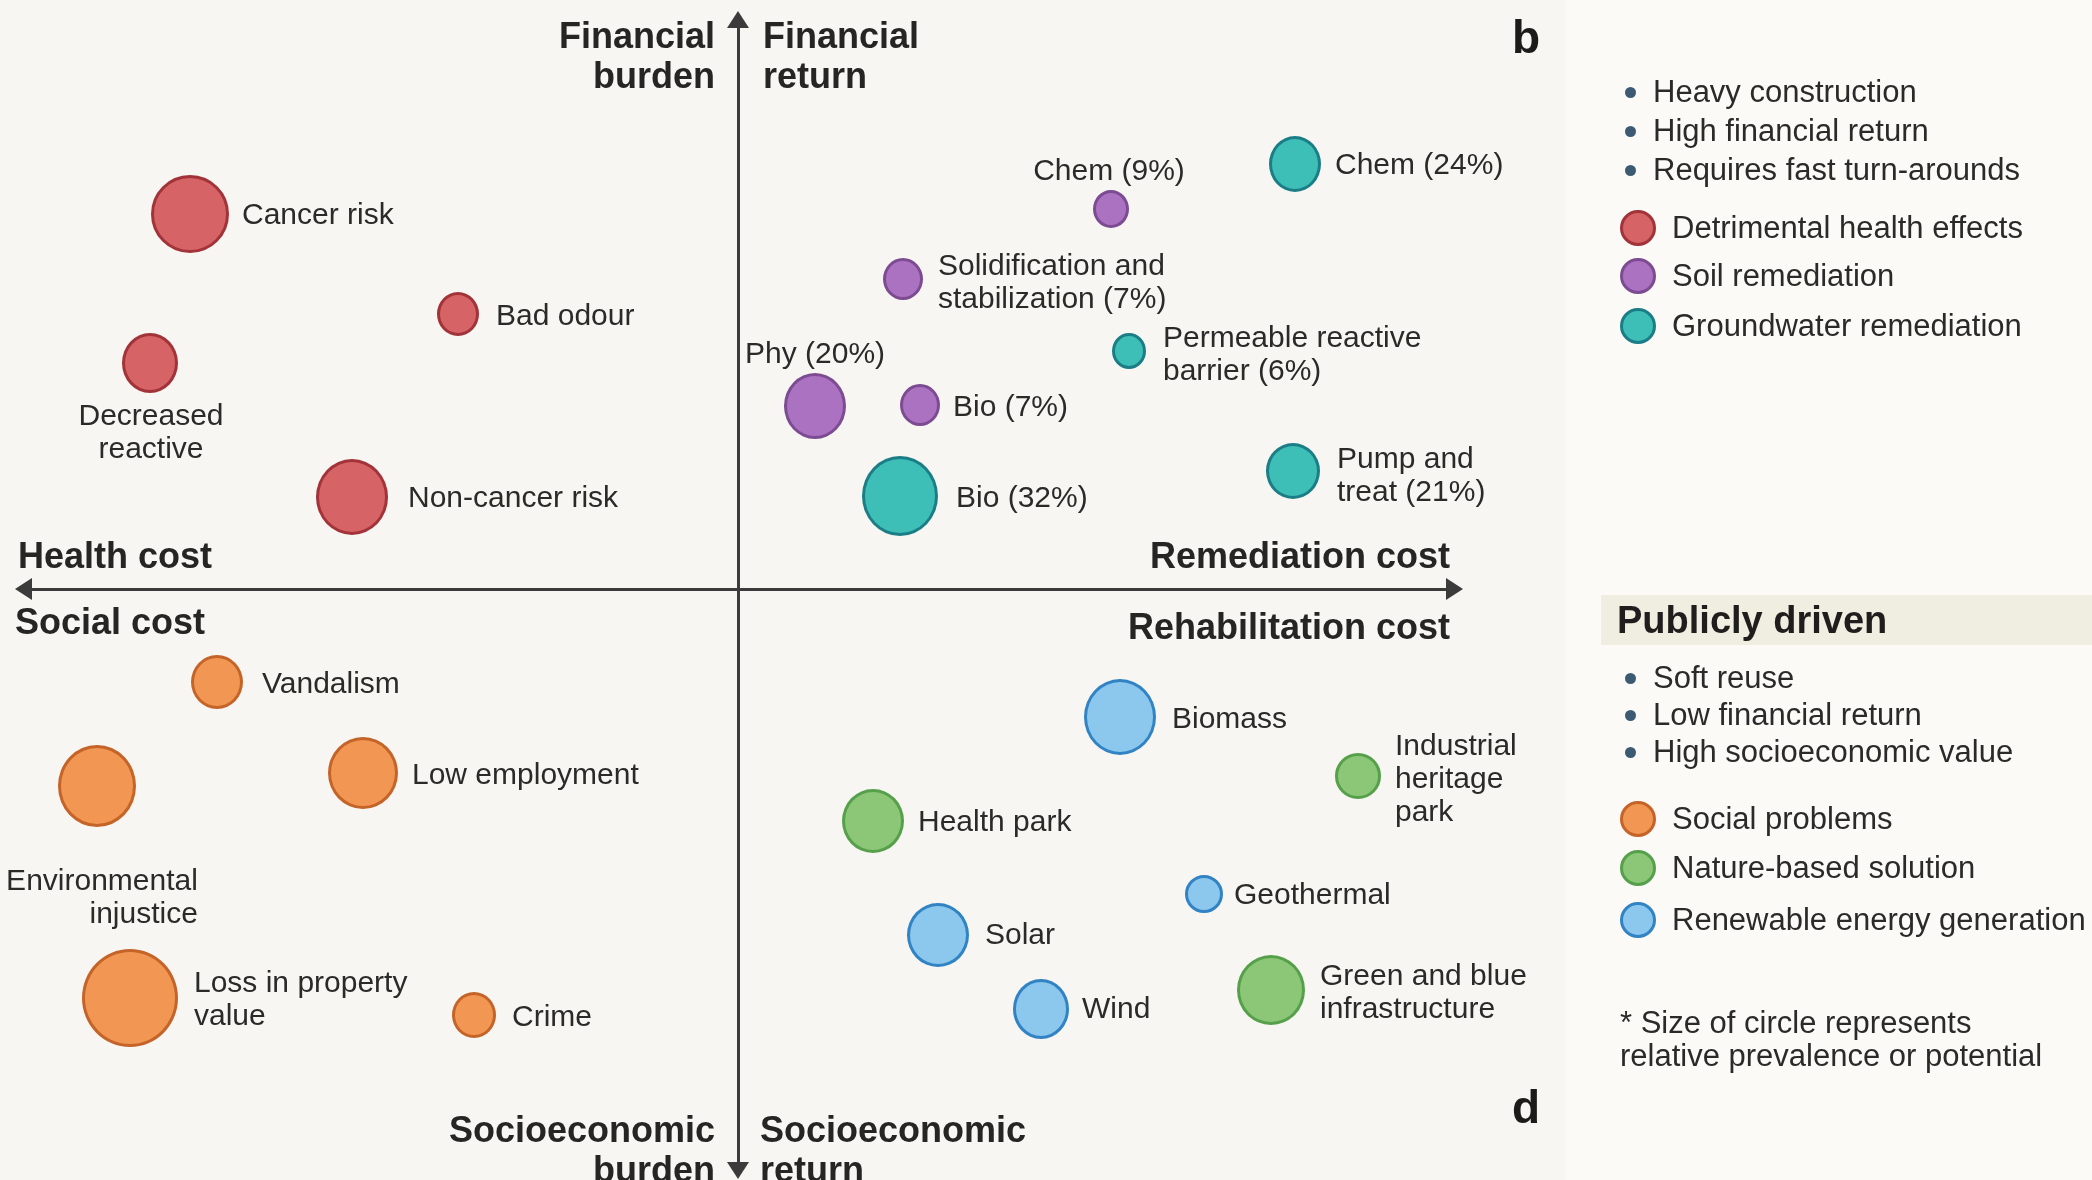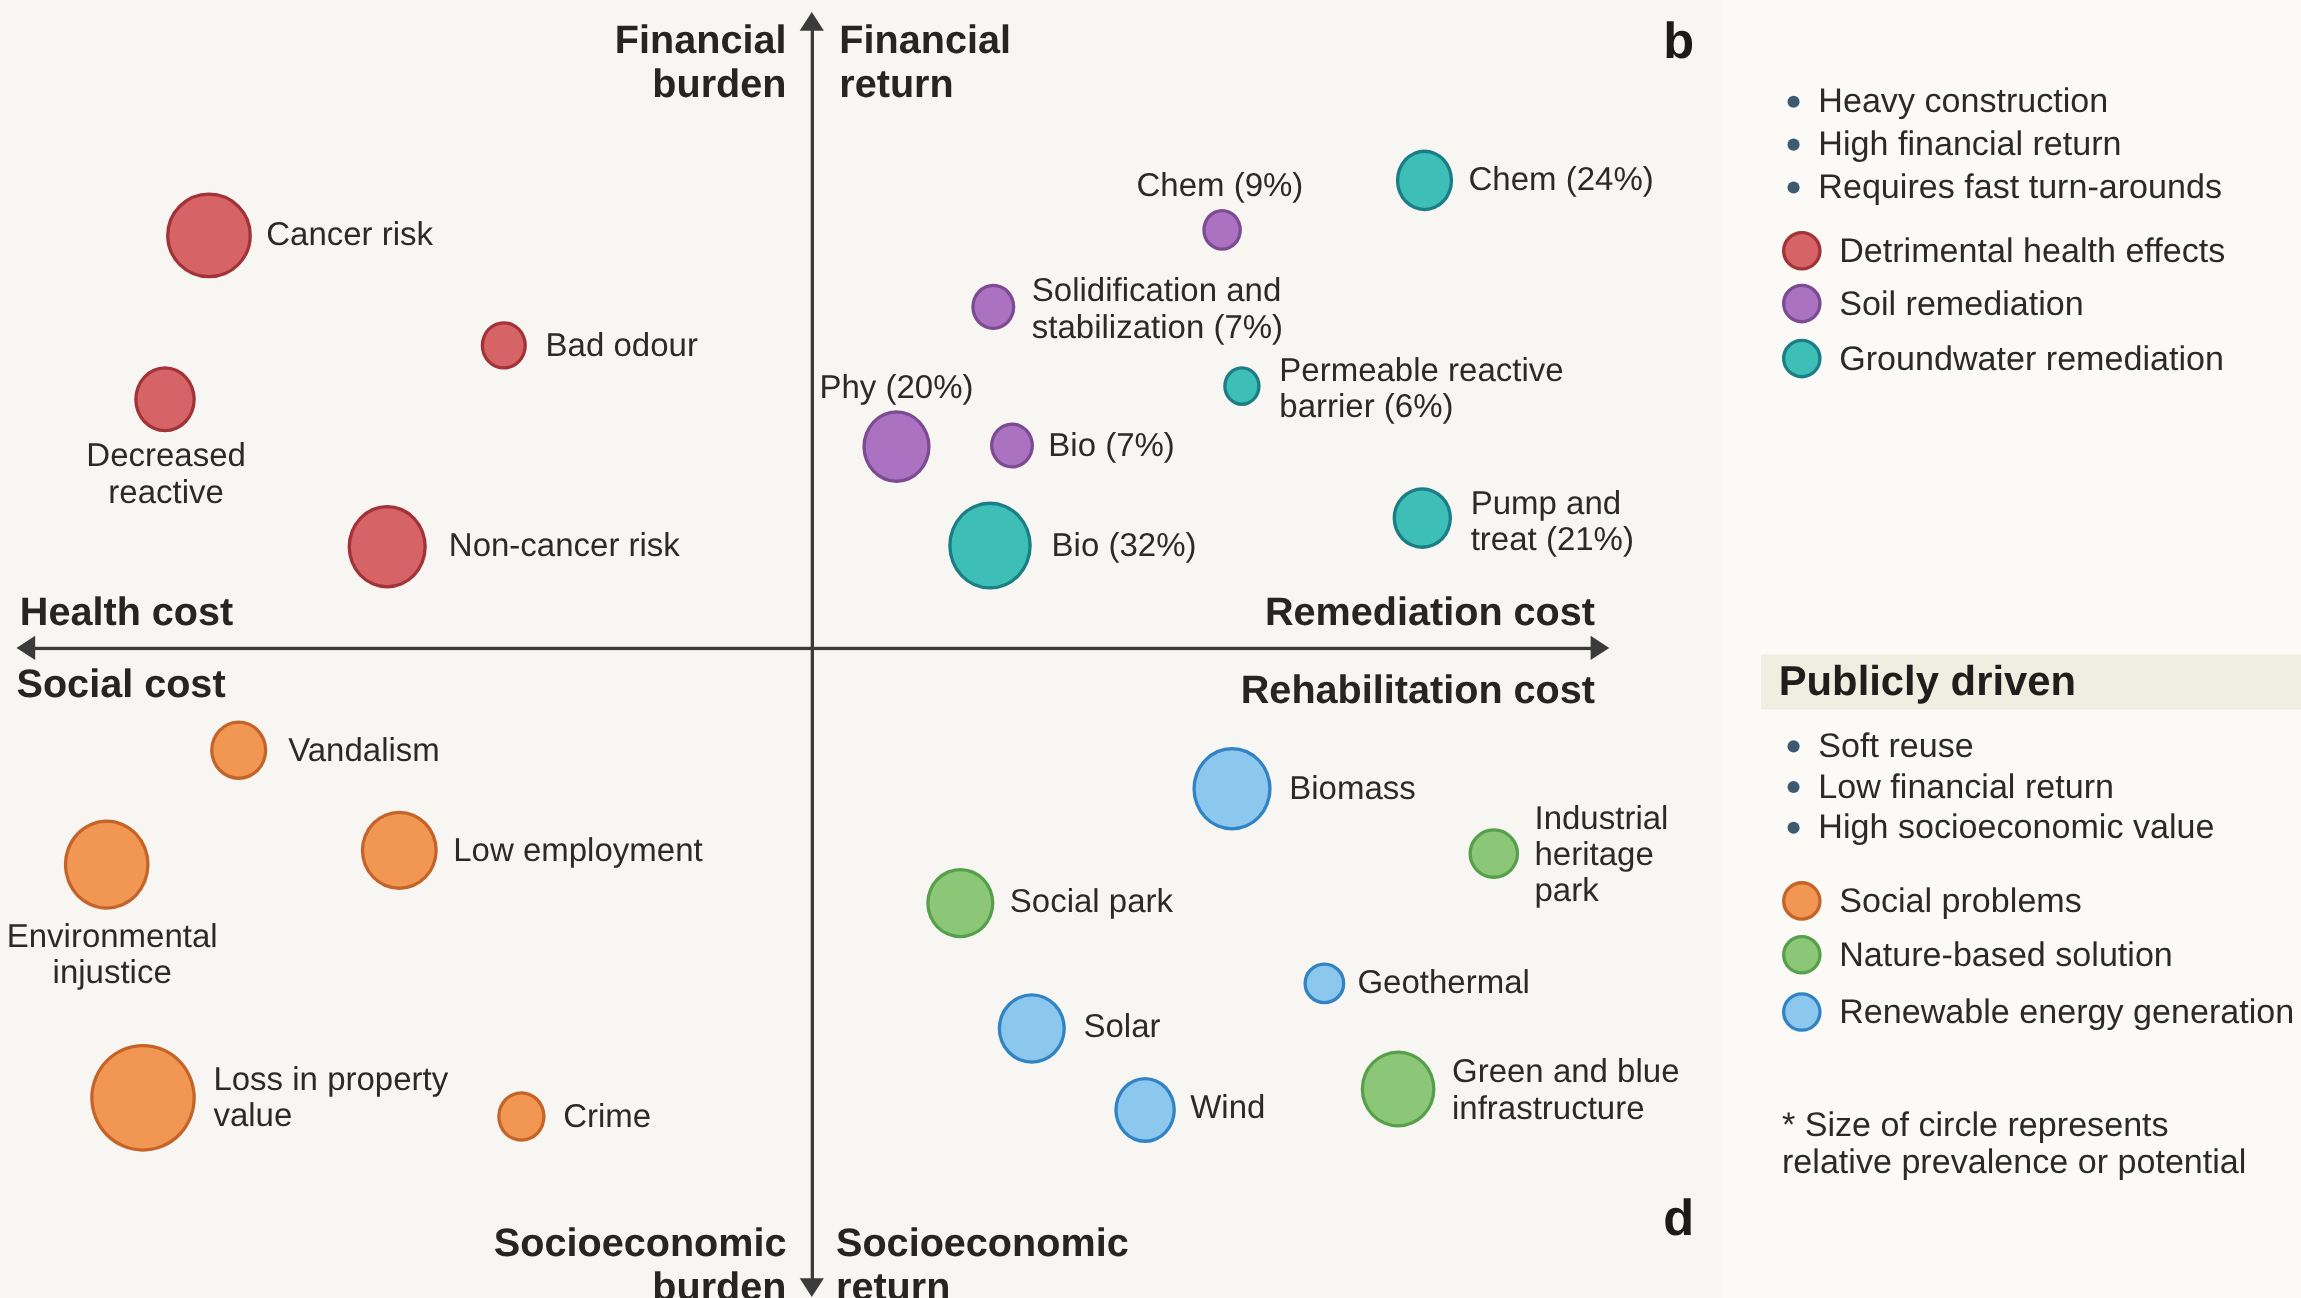--- a/index.html
+++ b/index.html
@@ -138,21 +138,21 @@
       <div class="bubble" style="left: 1266px; top: 443px; width: 54px; height: 56px; background: rgb(61, 190, 182); border-color: rgb(27, 126, 134);"></div>
       <div class="bubble-label" style="left: 1337px; top: 474px;">
         <div>Pump and</div>
         <div>treat (21%)</div>
       </div>
       <div class="bubble" style="left: 191px; top: 655px; width: 52px; height: 54px; background: rgb(242, 150, 83); border-color: rgb(197, 100, 40);"></div>
       <div class="bubble-label" style="left: 262px; top: 682px;">
         <div>Vandalism</div>
       </div>
       <div class="bubble" style="left: 58px; top: 745px; width: 78px; height: 82px; background: rgb(242, 150, 83); border-color: rgb(197, 100, 40);"></div>
-      <div class="bubble-label center" style="left: 102px; top: 868px;">
+      <div class="bubble-label center" style="left: 102px; top: 896px; text-align: right;">
         <div>Environmental</div>
         <div>injustice</div>
       </div>
       <div class="bubble" style="left: 328px; top: 737px; width: 70px; height: 72px; background: rgb(242, 150, 83); border-color: rgb(197, 100, 40);"></div>
       <div class="bubble-label" style="left: 412px; top: 773px;">
         <div>Low employment</div>
       </div>
       <div class="bubble" style="left: 82px; top: 949px; width: 96px; height: 98px; background: rgb(242, 150, 83); border-color: rgb(197, 100, 40);"></div>
       <div class="bubble-label" style="left: 194px; top: 998px;">
         <div>Loss in property</div>
@@ -167,21 +167,21 @@
         <div>Biomass</div>
       </div>
       <div class="bubble" style="left: 1335px; top: 753px; width: 46px; height: 46px; background: rgb(140, 199, 120); border-color: rgb(87, 160, 75);"></div>
       <div class="bubble-label" style="left: 1395px; top: 777px;">
         <div>Industrial</div>
         <div>heritage</div>
         <div>park</div>
       </div>
       <div class="bubble" style="left: 842px; top: 789px; width: 62px; height: 64px; background: rgb(140, 199, 120); border-color: rgb(87, 160, 75);"></div>
       <div class="bubble-label" style="left: 918px; top: 820px;">
-        <div>Social park</div>
+        <div>Health park</div>
       </div>
       <div class="bubble" style="left: 1185px; top: 875px; width: 38px; height: 38px; background: rgb(140, 199, 238); border-color: rgb(49, 131, 196);"></div>
       <div class="bubble-label" style="left: 1234px; top: 893px;">
         <div>Geothermal</div>
       </div>
       <div class="bubble" style="left: 907px; top: 903px; width: 62px; height: 64px; background: rgb(140, 199, 238); border-color: rgb(49, 131, 196);"></div>
       <div class="bubble-label" style="left: 985px; top: 933px;">
         <div>Solar</div>
       </div>
       <div class="bubble" style="left: 1013px; top: 979px; width: 56px; height: 60px; background: rgb(140, 199, 238); border-color: rgb(49, 131, 196);"></div>

